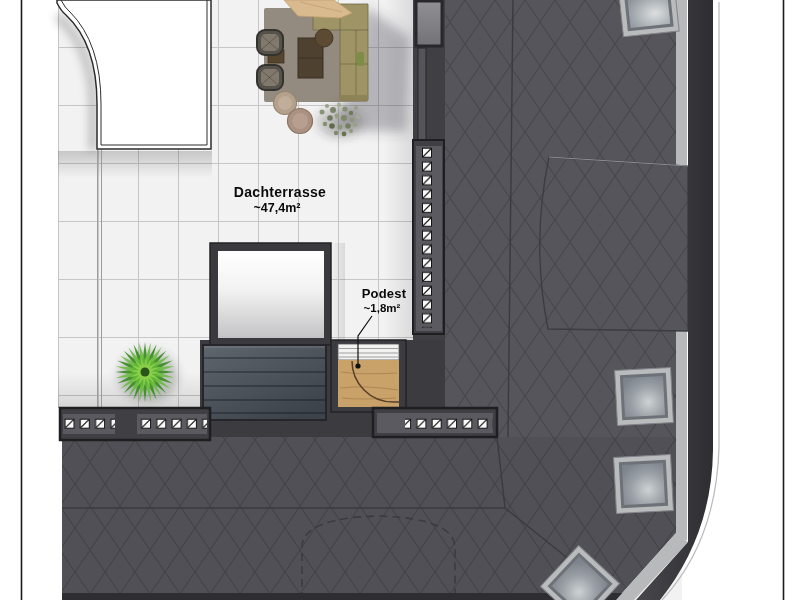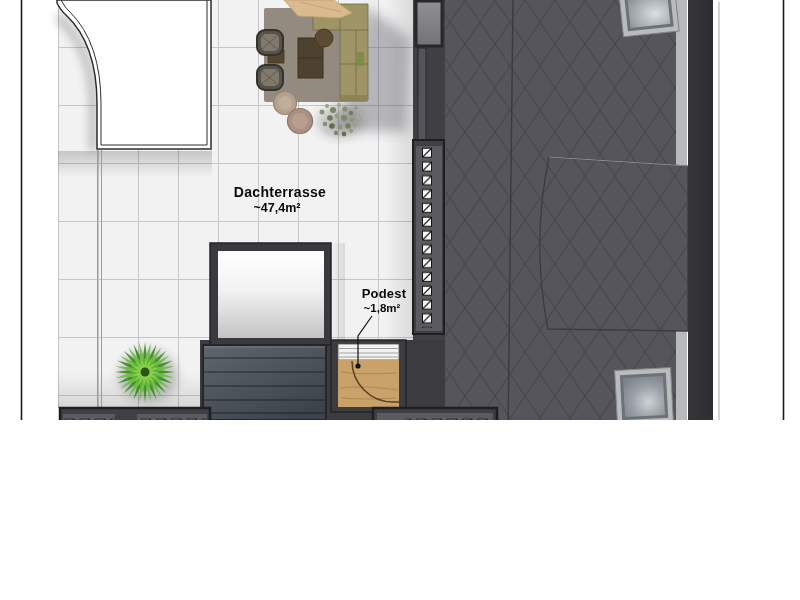--- a/index.html
+++ b/index.html
@@ -1,16 +1,16 @@
 <!DOCTYPE html>
 <html><head>
 <meta charset="utf-8">
 <style>
   html,body{margin:0;padding:0;background:#ffffff;}
-  .stage{position:relative;width:800px;height:420px;background:#fff;overflow:hidden;
+  .stage{position:relative;width:800px;height:600px;background:#fff;overflow:hidden;
          font-family:"Liberation Sans",sans-serif;}
   svg{display:block;}
   text{font-family:"Liberation Sans",sans-serif;font-weight:bold;fill:#0a0a0a;}
   .lbl-big{font-size:14px;letter-spacing:.3px;}
   .lbl-med{font-size:12.5px;}
   .lbl-small{font-size:13px;letter-spacing:.2px;}
   .lbl-tiny{font-size:11.5px;}
 </style>
 </head>
 <body>

